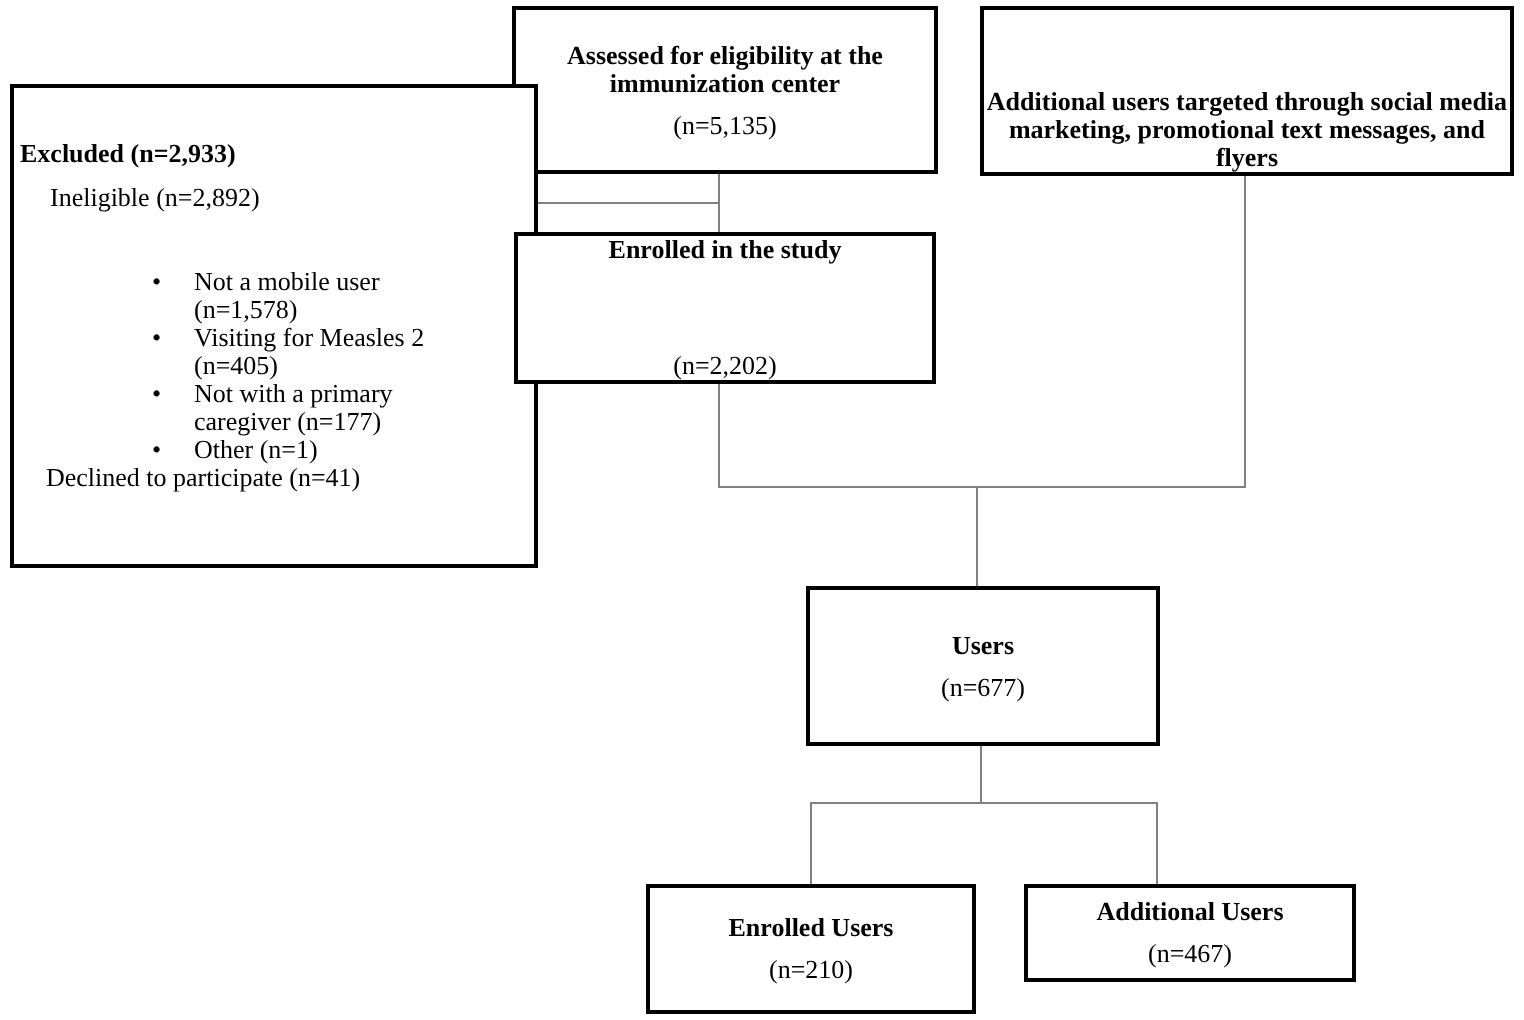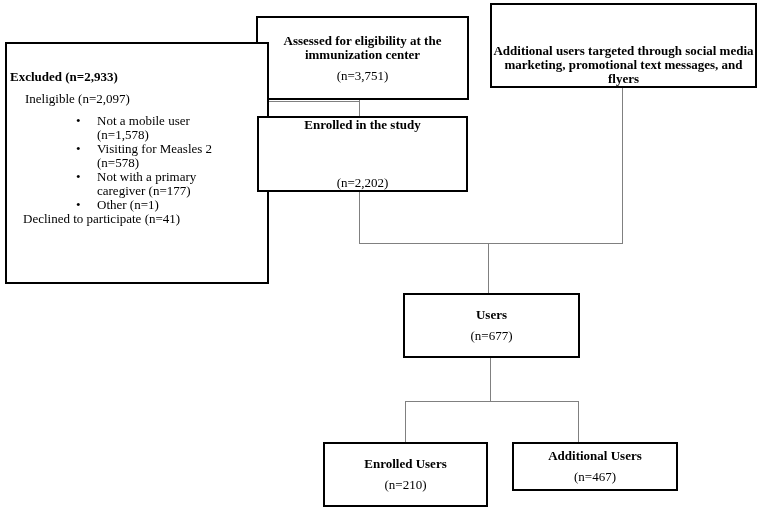--- a/index.html
+++ b/index.html
@@ -49,21 +49,21 @@
     line-height: 14px;
     margin: 26px 0 0 3px;
   }
   .excl-sub {
     font-size: 13px;
     line-height: 14px;
     margin: 8px 0 0 18px;
   }
   .excl-list {
     list-style: none;
-    margin: 8px 0 0 90px;
+    margin: 28px 0 0 90px;
     font-size: 13px;
     line-height: 14px;
   }
   .excl-list li {
     position: relative;
     white-space: pre-line;
   }
   .excl-list li::before {
     content: "\2022";
     position: absolute;
@@ -84,53 +84,53 @@
   <div class="line" style="left:246px; top:101px; width:113px; height:1px;"></div>
   <div class="line" style="left:359px; top:192px; width:1px; height:51px;"></div>
   <div class="line" style="left:622px; top:88px; width:1px; height:155px;"></div>
   <div class="line" style="left:359px; top:243px; width:264px; height:1px;"></div>
   <div class="line" style="left:488px; top:243px; width:1px; height:50px;"></div>
   <div class="line" style="left:490px; top:358px; width:1px; height:43px;"></div>
   <div class="line" style="left:405px; top:401px; width:174px; height:1px;"></div>
   <div class="line" style="left:405px; top:401px; width:1px; height:41px;"></div>
   <div class="line" style="left:578px; top:401px; width:1px; height:41px;"></div>
 
-  <div class="box flowbox" style="left:256px; top:16px; width:213px; height:84px;">
+  <div class="box flowbox" style="left:256px; top:3px; width:213px; height:84px;">
     <div class="title">Assessed for eligibility at the
 immunization center</div>
-    <div class="nval">(n=3,751)</div>
+    <div class="nval">(n=5,135)</div>
   </div>
 
   <div class="box flowbox" style="left:490px; top:3px; width:267px; height:85px;justify-content:flex-end;">
     <div class="title">Additional users targeted through social media
 marketing, promotional text messages, and
 flyers</div>
   </div>
 
   <div class="box" style="left:5px; top:42px; width:264px; height:242px;">
     <div class="excl-title">Excluded (n=2,933)</div>
-    <div class="excl-sub">Ineligible (n=2,097)</div>
+    <div class="excl-sub">Ineligible (n=2,892)</div>
     <ul class="excl-list">
       <li>Not a mobile user
 (n=1,578)</li>
       <li>Visiting for Measles 2
-(n=578)</li>
+(n=405)</li>
       <li>Not with a primary
 caregiver (n=177)</li>
       <li>Other (n=1)</li>
     </ul>
     <div class="excl-declined">Declined to participate (n=41)</div>
   </div>
 
   <div class="box flowbox" style="left:257px; top:116px; width:211px; height:76px;justify-content:space-between;">
     <div class="title">Enrolled in the study</div>
     <div class="nval">(n=2,202)</div>
   </div>
 
-  <div class="box flowbox" style="left:403px; top:293px; width:177px; height:65px;text-align:center;">
+  <div class="box flowbox" style="left:403px; top:293px; width:177px; height:80px;text-align:center;">
     <div class="title">Users</div>
     <div class="nval">(n=677)</div>
   </div>
 
   <div class="box flowbox" style="left:323px; top:442px; width:165px; height:65px;">
     <div class="title">Enrolled Users</div>
     <div class="nval">(n=210)</div>
   </div>
 
   <div class="box flowbox" style="left:512px; top:442px; width:166px; height:49px;">

